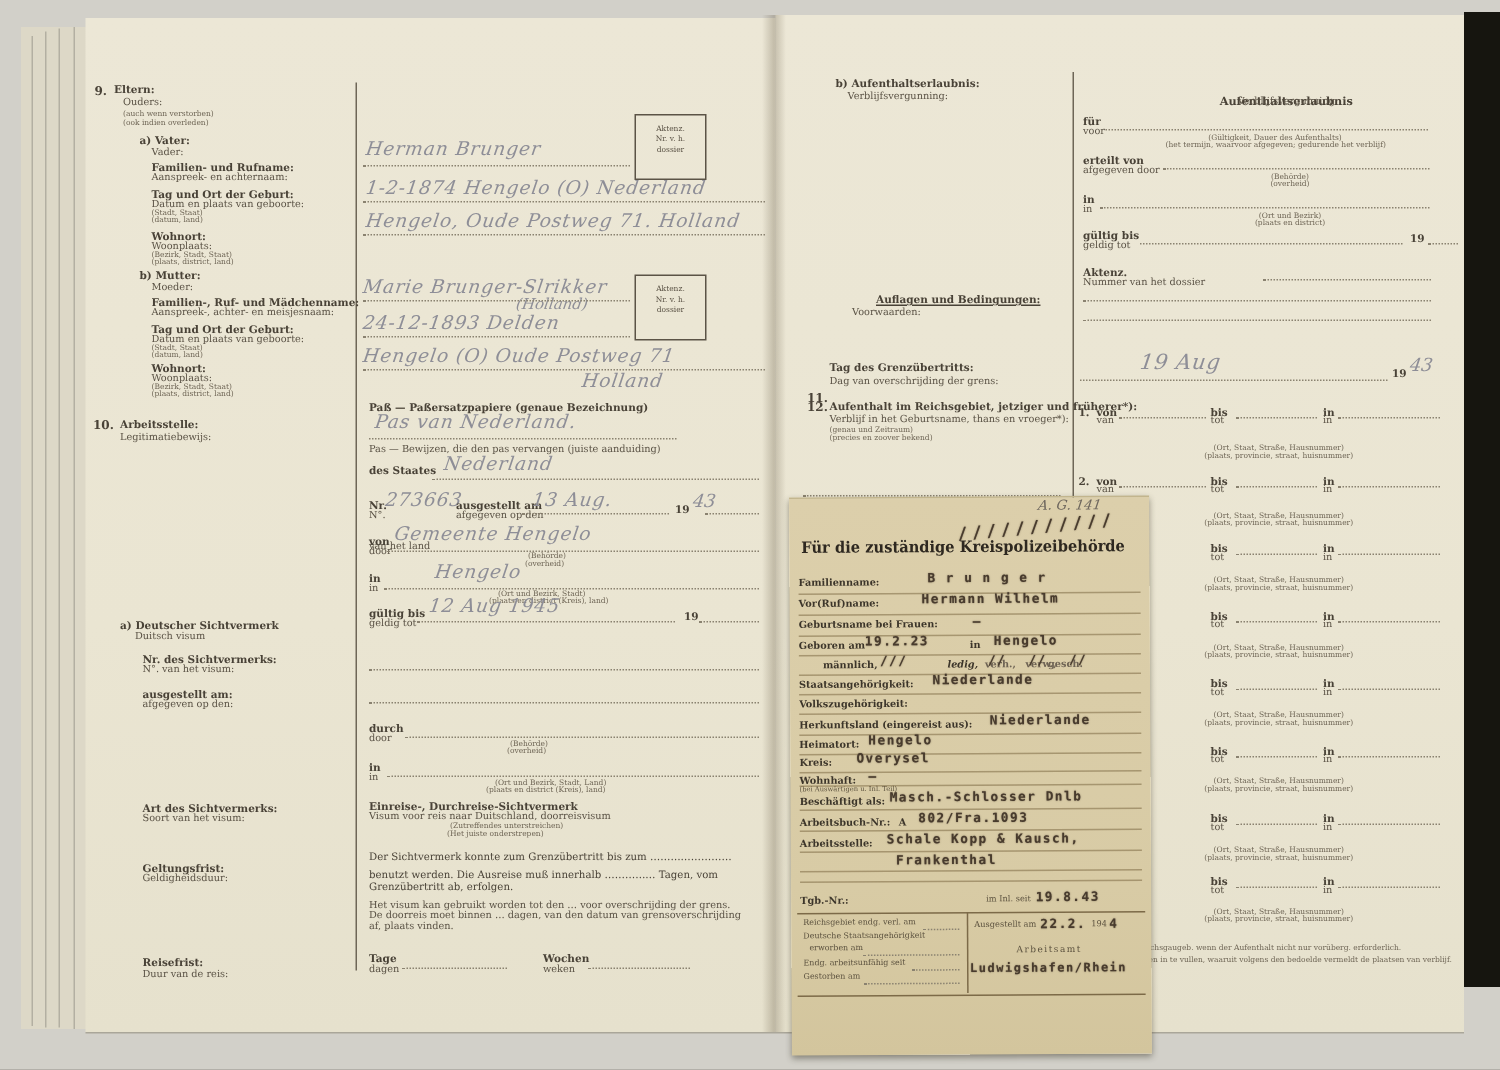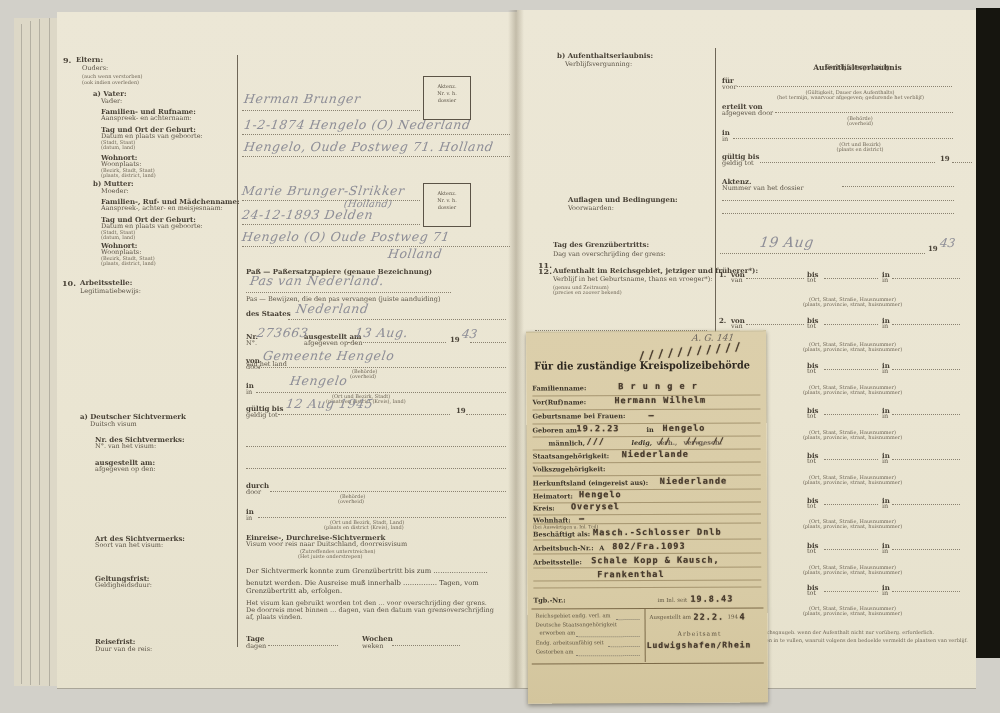--- a/index.html
+++ b/index.html
@@ -241,21 +241,21 @@
   <div class="a dl" style="left:760px;top:161px;width:175px;"></div>
   <div class="a de" style="left:940px;top:155px;">19</div>
   <div class="a dl" style="left:952px;top:161px;width:20px;"></div>
 
   <div class="a de" style="left:722px;top:178px;">Aktenz.</div>
   <div class="a nl" style="left:722px;top:185px;">Nummer van het dossier</div>
   <div class="a dl" style="left:842px;top:185px;width:112px;"></div>
   <div class="a dl" style="left:722px;top:199px;width:232px;"></div>
   <div class="a dl" style="left:722px;top:212px;width:232px;"></div>
 
-  <div class="a de" style="left:568px;top:196px;">Auflagen und Bedingungen:</div>
+  <div class="a de" style="left:584px;top:196px;text-decoration:underline;">Auflagen und Bedingungen:</div>
   <div class="a nl" style="left:568px;top:205px;">Voorwaarden:</div>
 
   <div class="a num" style="left:538px;top:241px;margin-top:20px;">11.</div>
   <div class="a de" style="left:553px;top:241px;">Tag des Grenzübertritts:</div>
   <div class="a nl" style="left:553px;top:251px;">Dag van overschrijding der grens:</div>
   <div class="a dl" style="left:720px;top:252px;width:205px;"></div>
   <div class="a hw" style="left:760px;top:235px;font-size:14px;">19    Aug</div>
   <div class="a de" style="left:928px;top:245px;">19</div>
   <div class="a hw2" style="left:940px;top:237px;font-size:12px;">43</div>
 

